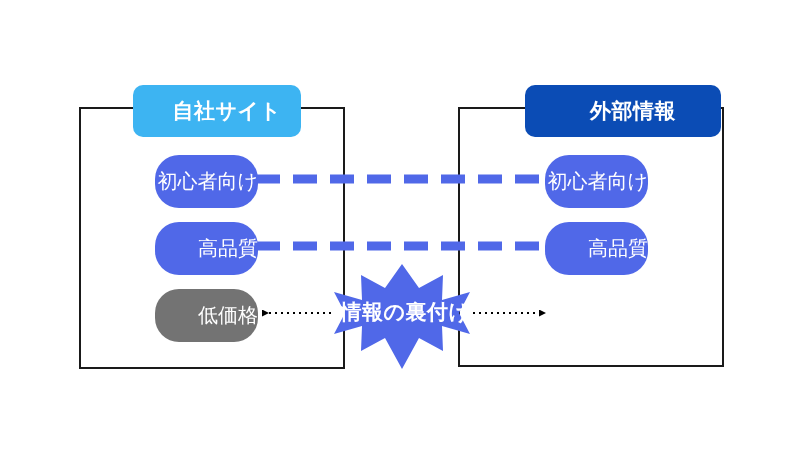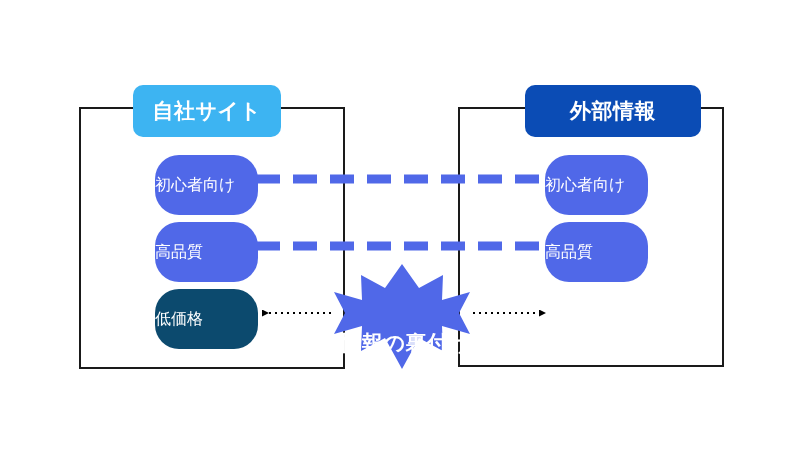--- a/index.html
+++ b/index.html
@@ -35,45 +35,46 @@
     display: flex;
     align-items: center;
     justify-content: center;
     border-radius: 10px;
     color: #ffffff;
     font-size: 21px;
     font-weight: bold;
     letter-spacing: 0.5px;
     white-space: nowrap;
     z-index: 6;
+    padding-left: 20px;
   }
   .panel-header.left {
     left: 133px; top: 85px; width: 148px; height: 52px;
     background: #3db4f2;
   }
   .panel-header.right {
     left: 525px; top: 85px; width: 176px; height: 52px;
     background: #0b4cb5;
   }
 
   
   .pill {
     position: absolute;
     display: flex;
     align-items: center;
-    justify-content: flex-start;
-    height: 60px;
+    justify-content: flex-end;
+    height: 53px;
     border-radius: 24px;
     color: #ffffff;
-    font-size: 16px;
+    font-size: 20px;
     white-space: nowrap;
     z-index: 5;
   }
   .pill.blue { background: #5068e8; }
-  .pill.gray { background: #0c4a6e; }
+  .pill.gray { background: #737373; }
 
   .pill.l0 { left: 155px; top: 155px; width: 103px; }
   .pill.l1 { left: 155px; top: 222px; width: 103px; }
   .pill.l2 { left: 155px; top: 289px; width: 103px; }
   .pill.r0 { left: 545px; top: 155px; width: 103px; }
   .pill.r1 { left: 545px; top: 222px; width: 103px; }
   .pill.r2 { left: 545px; top: 289px; width: 103px; }
 
   
   #overlay {
@@ -91,21 +92,20 @@
     left: 318px;
     top: 298px;
     width: 175px;
     text-align: center;
     color: #ffffff;
     font-size: 21px;
     font-weight: bold;
     letter-spacing: 0.5px;
     white-space: nowrap;
     z-index: 8;
-    margin-top: 31px;
   }
 </style>
 </head>
 <body>
 
 <div id="stage">
 
   <div class="panel-frame left"></div>
   <div class="panel-frame right"></div>
 

